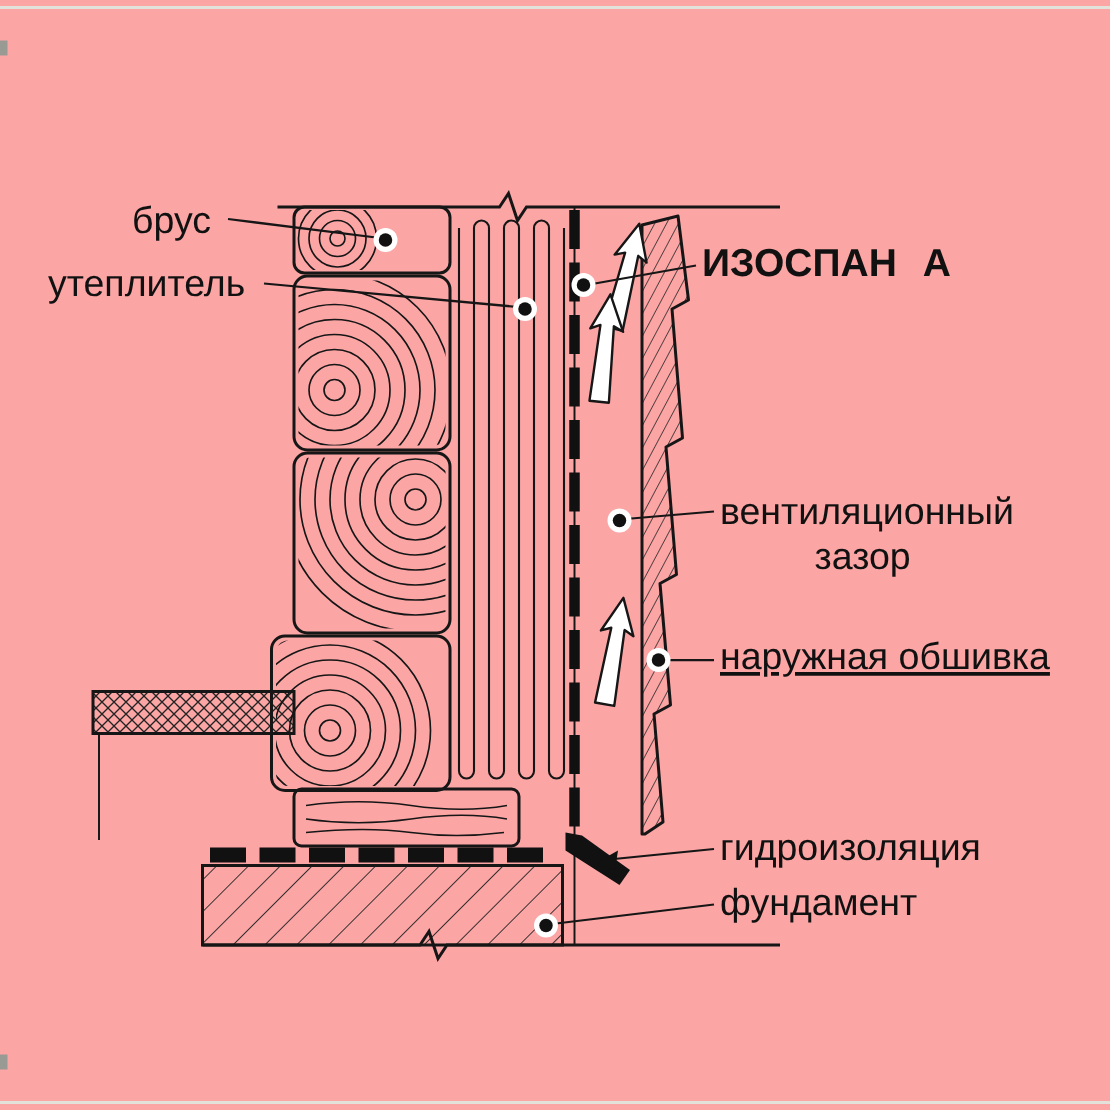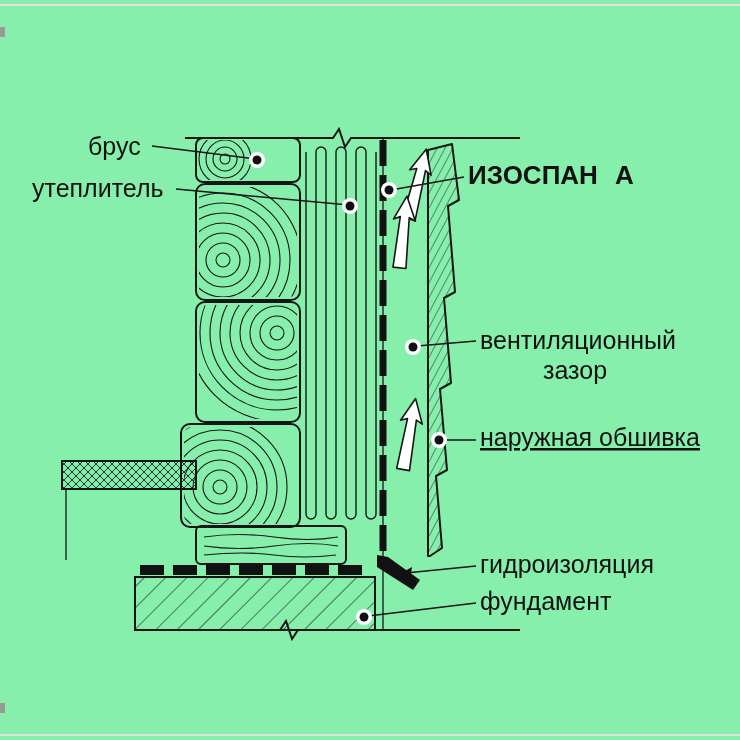--- a/index.html
+++ b/index.html
@@ -1,16 +1,16 @@
 <!DOCTYPE html>
 <html><head>
 <meta charset="utf-8">
 <style>
   html,body{margin:0;padding:0;background:#ffffff;}
-  .stage{position:relative;width:740px;height:740px;background:#86efac;overflow:hidden;
+  .stage{position:relative;width:740px;height:740px;background:#fca5a5;overflow:hidden;
          font-family:"Liberation Sans", sans-serif;}
   svg{position:absolute;left:0;top:0;}
   text{font-family:"Liberation Sans", sans-serif;fill:#111;}
   .lbl{font-size:25px;}
   .lbl-bold{font-size:26px;font-weight:bold;word-spacing:10px;}
   .lbl-under{text-decoration:underline;}
 </style>
 </head>
 <body>
 

